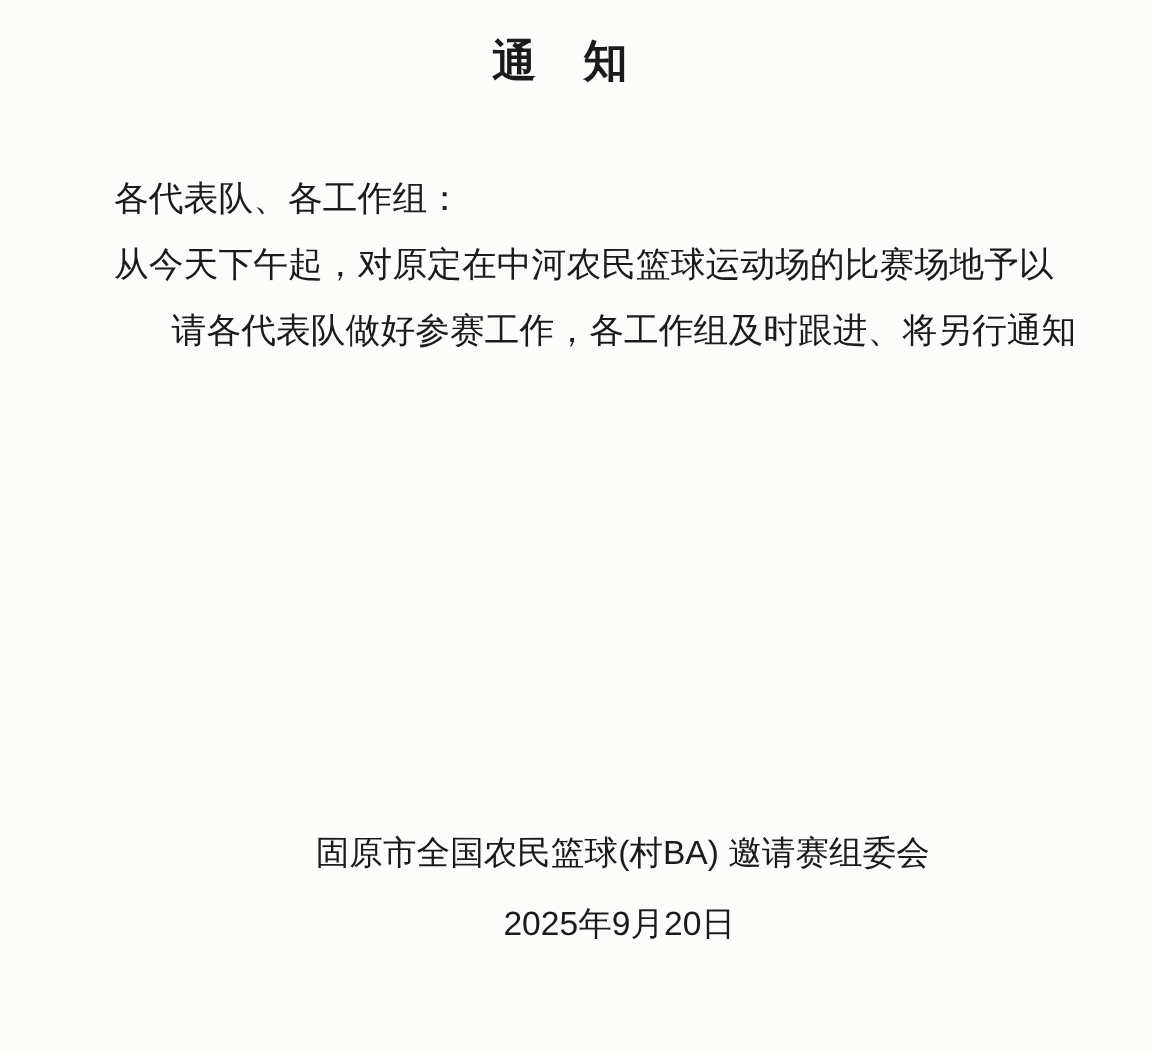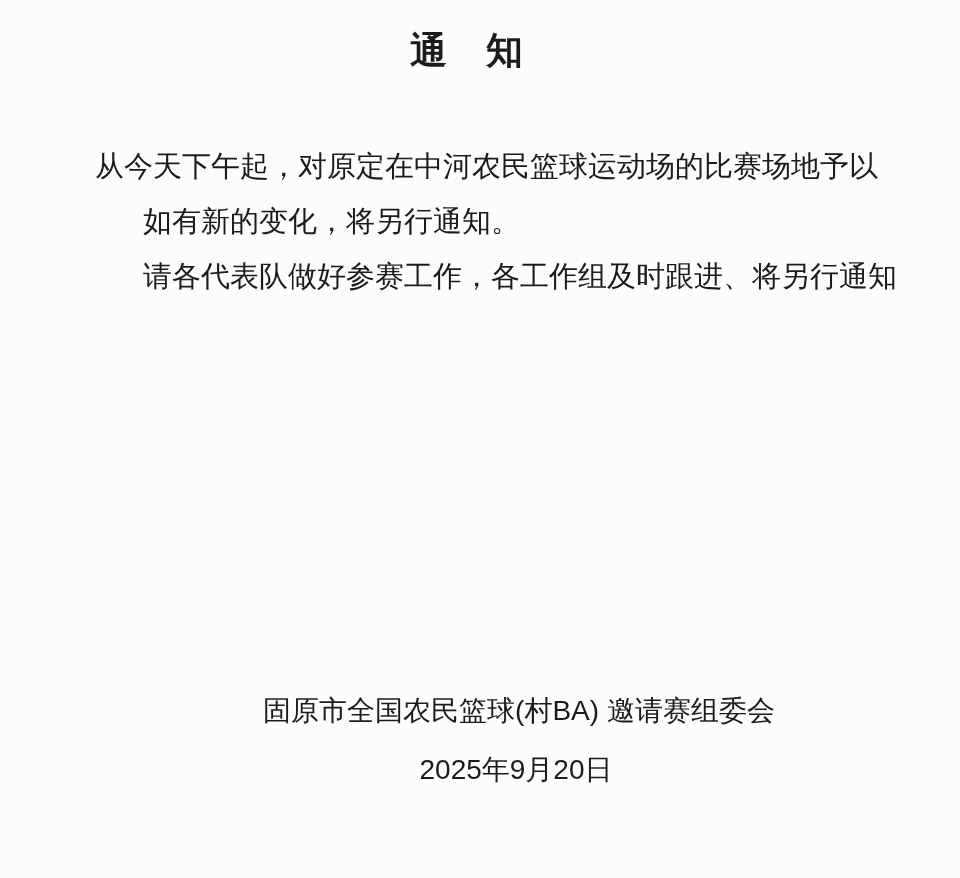--- a/index.html
+++ b/index.html
@@ -74,27 +74,27 @@
 </style>
 </head>
 <body>
 
 <div class="page">
 
   <h1 class="title">通　知</h1>
 
   <div class="body-text">
 
+    <div class="line">各代表队、各工作组：</div>
 
 
     <div class="line"><span class="bold">从今天下午起，</span><span>对原定在中河农民篮球运动场的比赛场地予以</span></div>
 
 
 
-    <div class="line indent">如有新的变化，将另行通知。</div>
 
     <div class="line indent">请各代表队做好参赛工作，各工作组及时跟进、将另行通知</div>
 
 
   </div>
 
   <div class="signature">固原市全国农民篮球(村BA) 邀请赛组委会</div>
 
   <div class="date">2025年9月20日</div>
 

